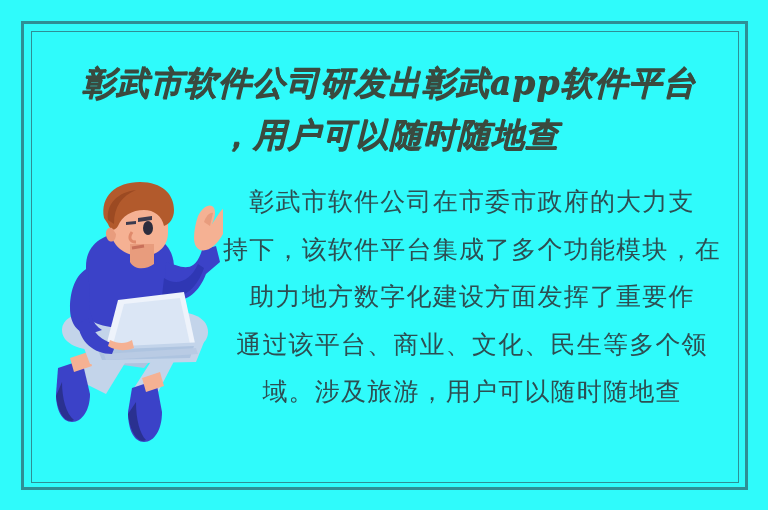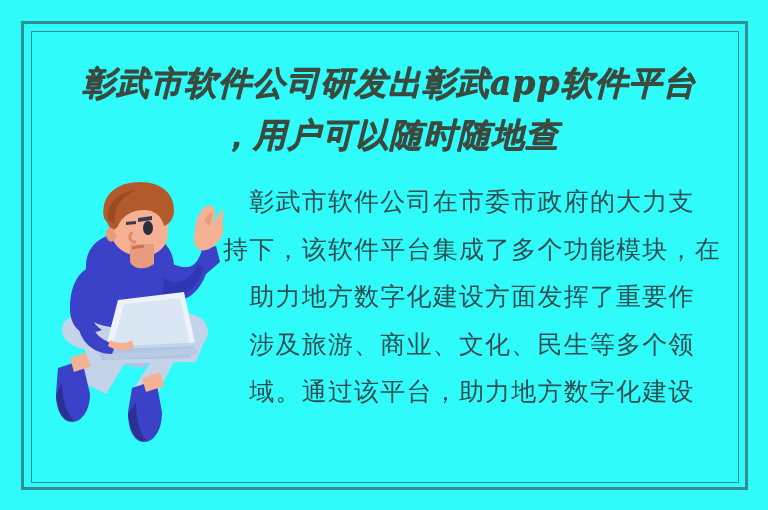--- a/index.html
+++ b/index.html
@@ -175,17 +175,17 @@
 
       <path d="M40 136 C44 150 54 160 68 162 L64 172 C46 172 32 160 30 142 Z" fill="#3b42c8"></path>
       <path d="M62 158 C70 162 78 162 84 158 L86 166 C76 170 66 168 60 164 Z" fill="#f5b193"></path>
     </svg>
   </div>
 
   <div class="body-block">
     <div class="body-line">彰武市软件公司在市委市政府的大力支</div>
     <div class="body-line">持下，该软件平台集成了多个功能模块，在</div>
     <div class="body-line">助力地方数字化建设方面发挥了重要作</div>
-    <div class="body-line">涉及旅游、商业、文化、民生等多个领</div>
-    <div class="body-line">域。通过该平台，助力地方数字化建设</div>
+    <div class="body-line">通过该平台、商业、文化、民生等多个领</div>
+    <div class="body-line">域。涉及旅游，用户可以随时随地查</div>
   </div>
 
 </div>
 
 </body></html>

